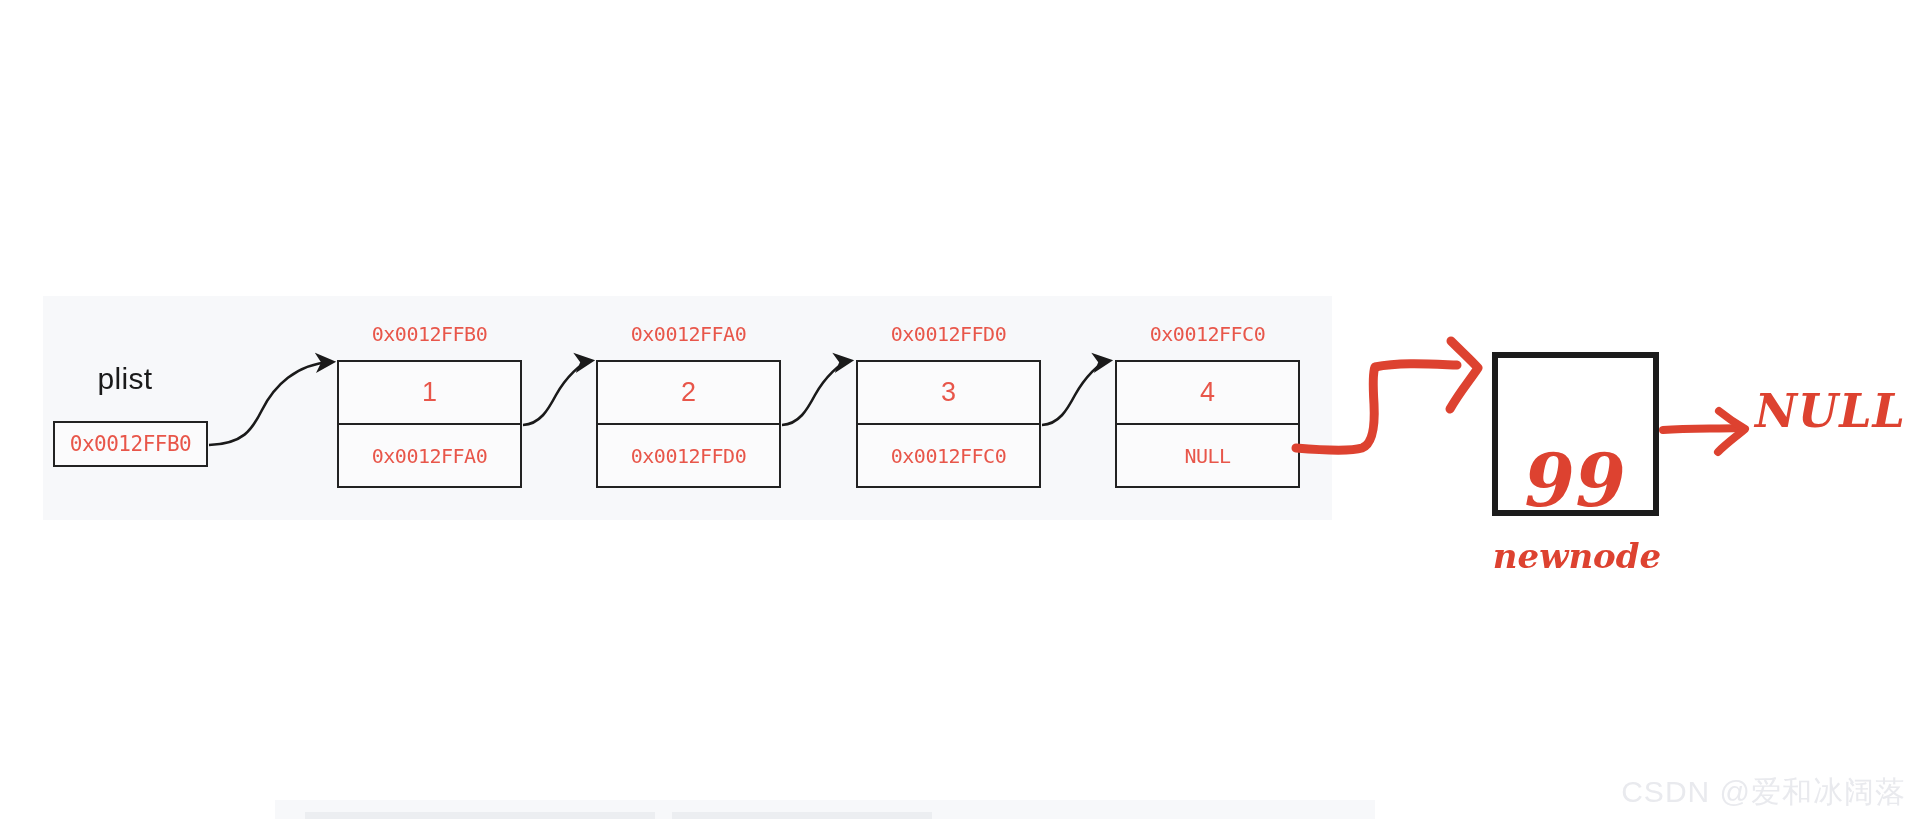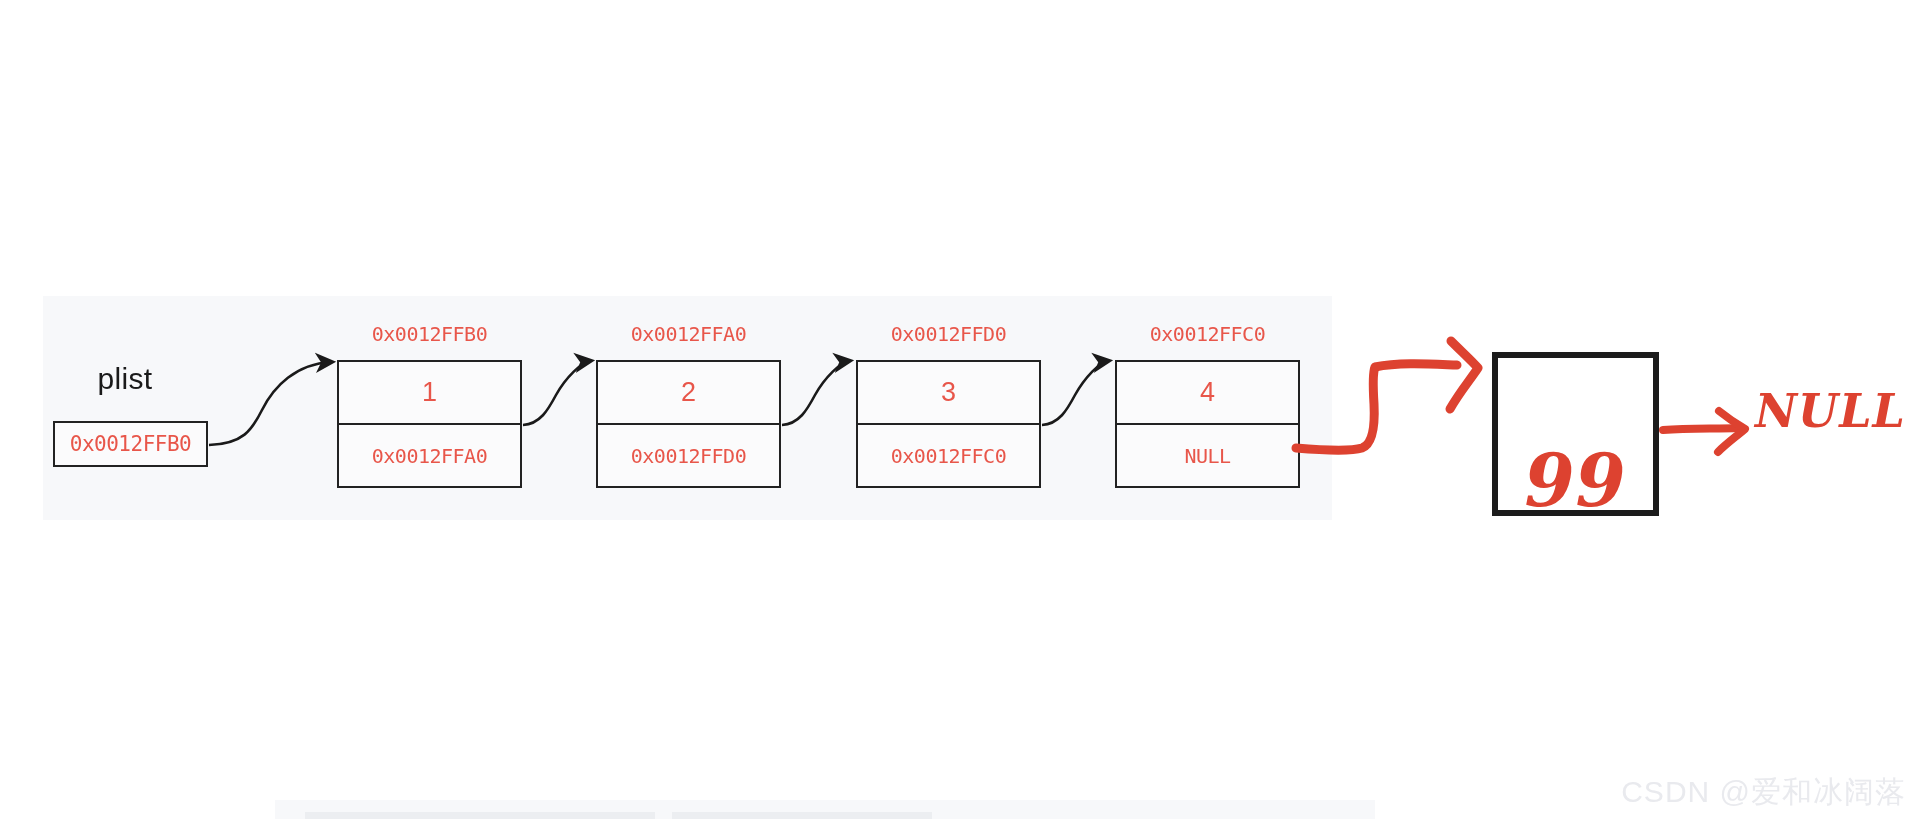--- a/index.html
+++ b/index.html
@@ -220,20 +220,21 @@
     <path d="M1296,448 C1320,450 1349,452 1362,448 C1373,444 1375,424 1374,404
              C1373,388 1373,372 1375,367 C1400,362 1430,364 1457,365" fill="none" stroke="#dd4230" stroke-width="9" stroke-linecap="round" stroke-linejoin="round"></path>
     <path d="M1451,341 C1462,352 1473,362 1478,368 C1470,380 1459,393 1450,409" fill="none" stroke="#dd4230" stroke-width="9" stroke-linecap="round" stroke-linejoin="round"></path>
 
     <path d="M1663,430 C1690,428 1715,429 1740,428" fill="none" stroke="#dd4230" stroke-width="8" stroke-linecap="round" stroke-linejoin="round"></path>
     <path d="M1719,411 C1729,419 1740,426 1745,429 C1737,436 1727,443 1718,452" fill="none" stroke="#dd4230" stroke-width="8" stroke-linecap="round" stroke-linejoin="round"></path>
   </svg>
 
   <div class="newnode-box"></div>
   <div class="newnode-value">99</div>
+  <div class="newnode-label">newnode</div>
   <div class="null-label">NULL</div>
 
   <div class="bottom-panel"></div>
   <div class="bottom-panel-inner"></div>
   <div class="bottom-panel-inner2"></div>
 
   <div class="watermark">CSDN @爱和冰阔落</div>
 </div>
 
 </body></html>

